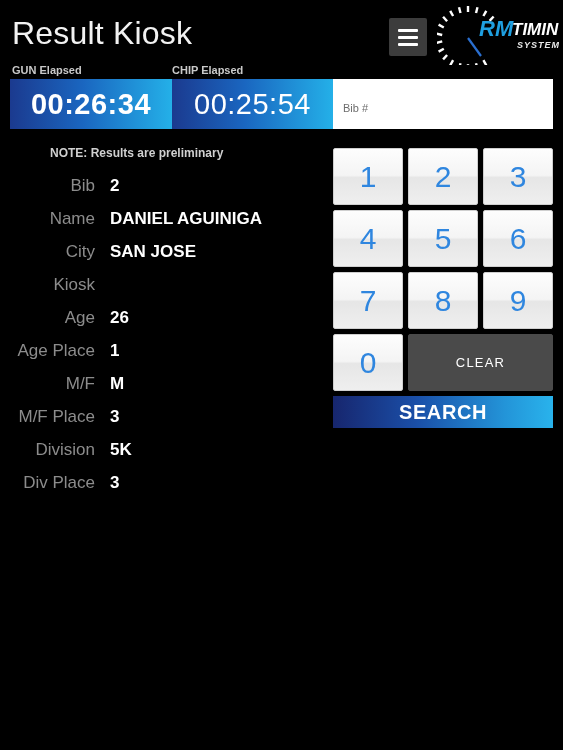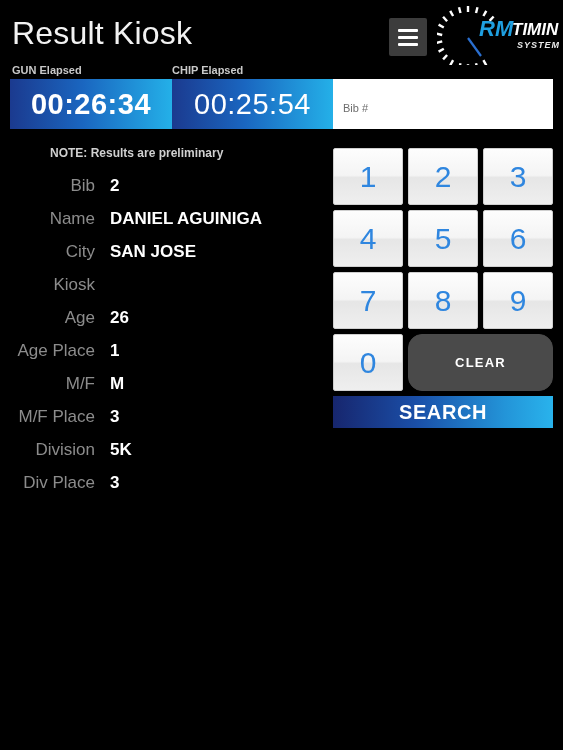--- a/index.html
+++ b/index.html
@@ -92,23 +92,23 @@
   .key {
     background:linear-gradient(180deg,#fdfdfd 0%, #f4f4f4 48%, #e6e6e6 52%, #efefef 100%);
     border:1px solid #cfcfcf;
     border-radius:2px;
     display:flex; align-items:center; justify-content:center;
     font-size:30px; font-weight:300; color:#2f86df;
     cursor:pointer; user-select:none;
   }
   .key-clear {
     grid-column:2 / span 2;
-    background:#4a4a4a; border:1px solid #4a4a4a; border-radius:14px;
-    display:flex; align-items:center; justify-content:center;
-    color:#fff; font-size:13px; font-weight:bold; letter-spacing:1.2px;
+    background:#4a4a4a; border:1px solid #4a4a4a; border-radius:2px;
+    display:flex; align-items:center; justify-content:center;
+    color:#fff; font-size:13px; font-weight:normal; letter-spacing:1.2px;
     cursor:pointer; user-select:none;
   }
   .search-btn {
     margin-top:5px; height:32px; width:220px;
     background:linear-gradient(90deg,#17266e 0%, #1a4fa8 38%, #2394d8 78%, #29b3ec 100%);
     display:flex; align-items:center; justify-content:center;
     color:#fff; font-size:20px; font-weight:bold; letter-spacing:0.6px;
     cursor:pointer; user-select:none; border:0;
     font-family:"Liberation Sans", sans-serif;
   }

